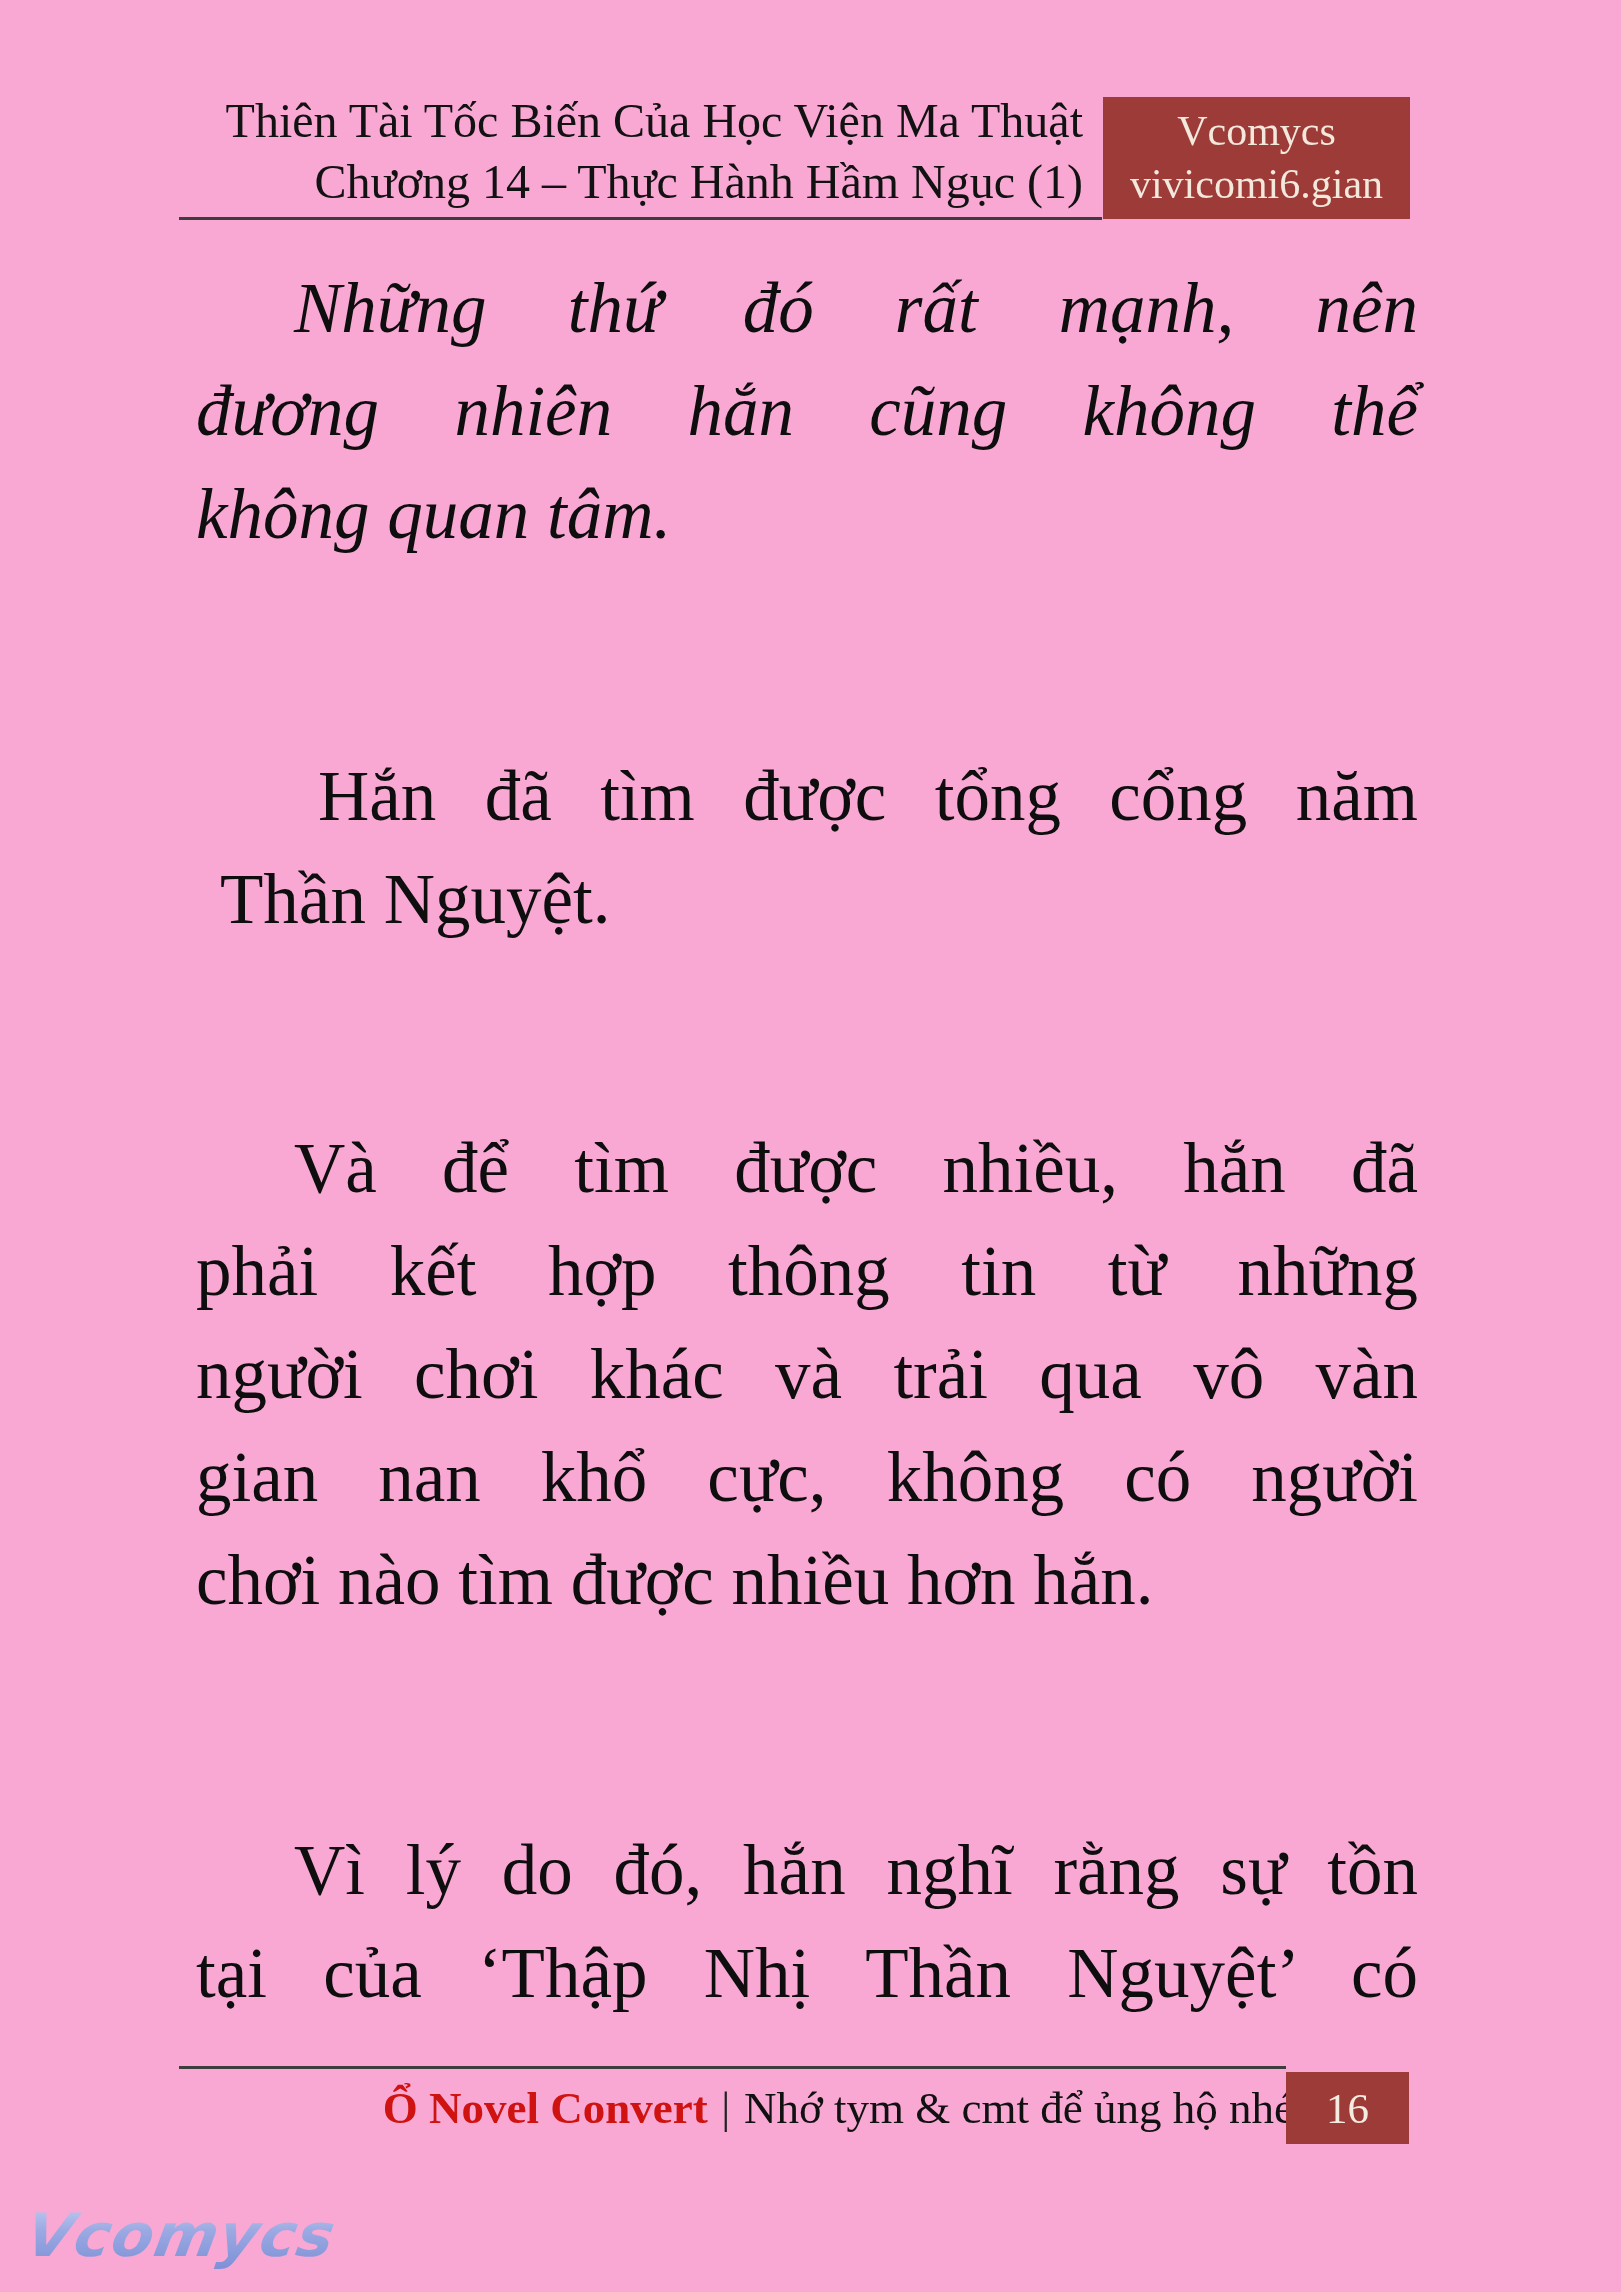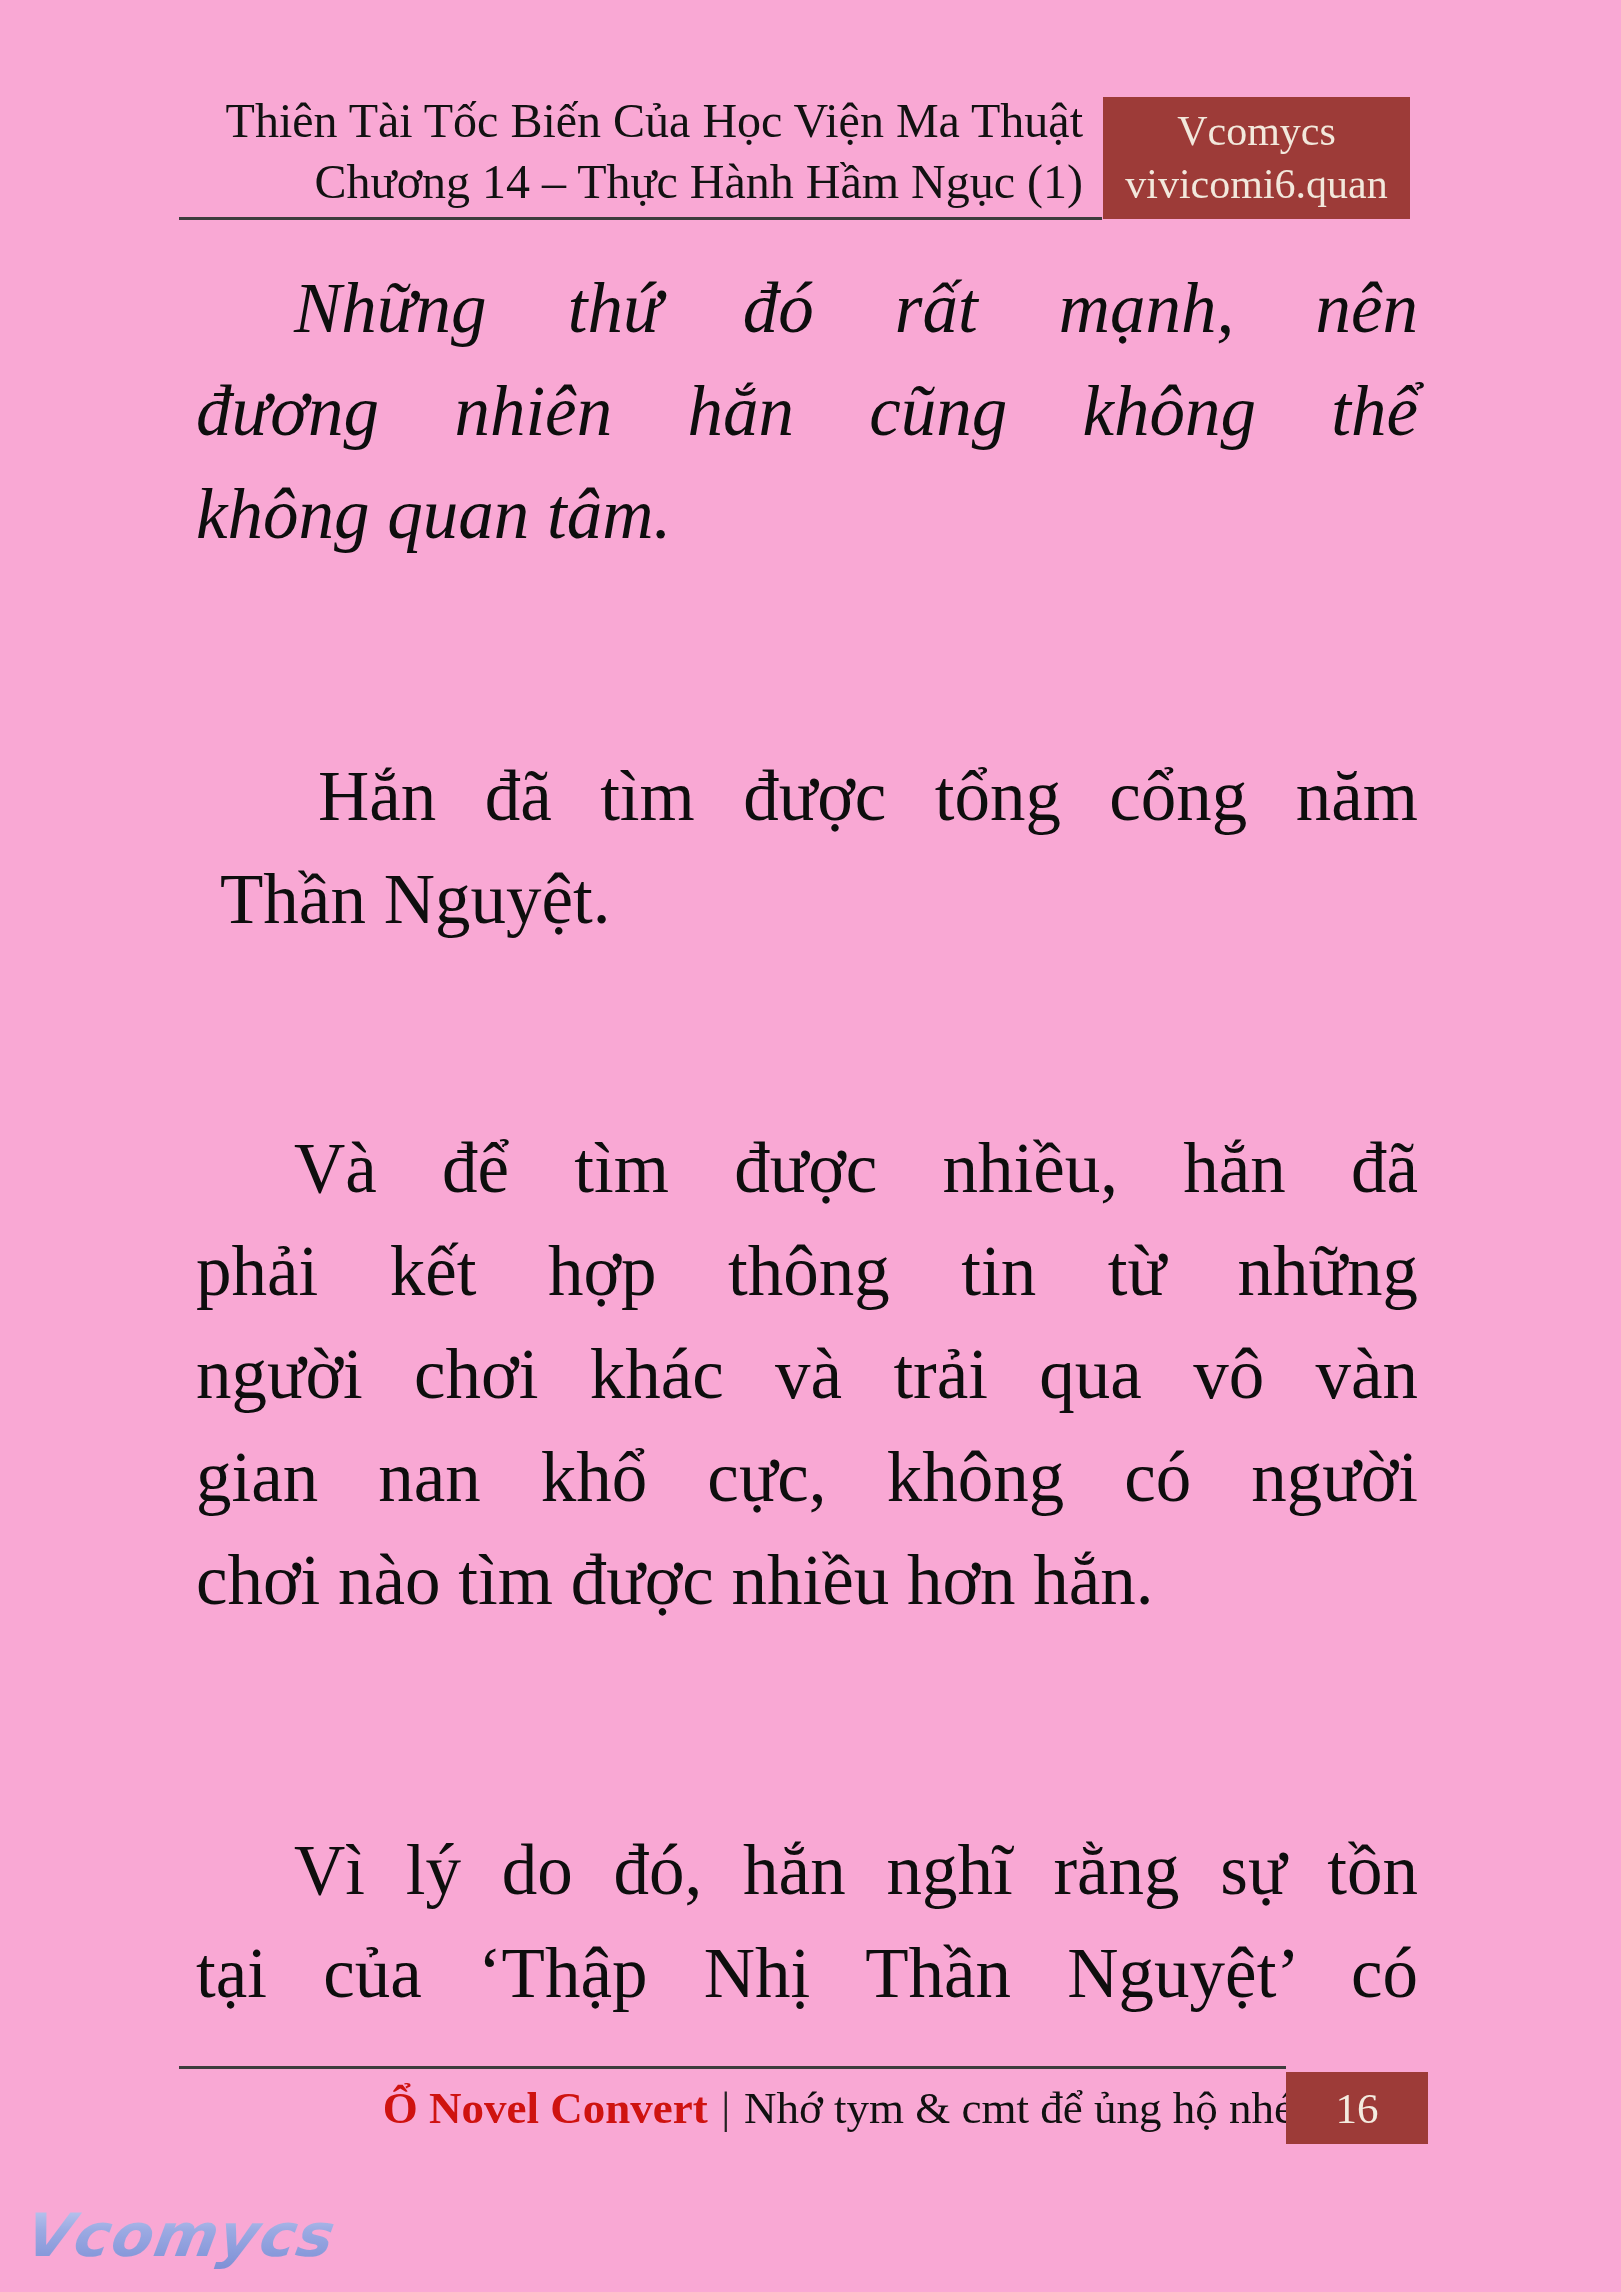--- a/index.html
+++ b/index.html
@@ -62,21 +62,21 @@
   .f-text{
     position:absolute; right:327px; top:2079px;
     font-size:45px; line-height:59px;
     white-space:nowrap;
     color:#111111;
   }
   .f-brand{ font-weight:bold; color:#cf1310; }
   .f-sep{ padding:0 13.7px; font-weight:400; color:#222; }
   .f-badge{
     position:absolute; left:1286px; top:2072px;
-    width:142px; height:72px;
+    width:123px; height:72px;
     background:#9d3b38;
     color:#f4ece0;
     display:flex; align-items:center; justify-content:center;
     font-size:43px;
   }
   
   .watermark{
     position:absolute; left:27.4px; top:2199px;
     font-family:"DejaVu Sans", sans-serif;
     font-style:italic; font-weight:bold;
@@ -92,21 +92,21 @@
 
 <div class="page">
 
   <div class="h-titles">
     <div>Thiên Tài Tốc Biến Của Học Viện Ma Thuật</div>
     <div>Chương 14 – Thực Hành Hầm Ngục (1)</div>
   </div>
 
   <div class="h-badge">
     <div>Vcomycs</div>
-    <div>vivicomi6.quan</div>
+    <div>vivicomi6.gian</div>
   </div>
 
   <div class="h-rule"></div>
 
   <div class="body-text" id="body-text">
       <div class="paragraph p0">
         <div class="line first">Những thứ đó rất mạnh, nên</div>
         <div class="line">đương nhiên hắn cũng không thể</div>
         <div class="line last-natural">không quan tâm.</div>
       </div>

